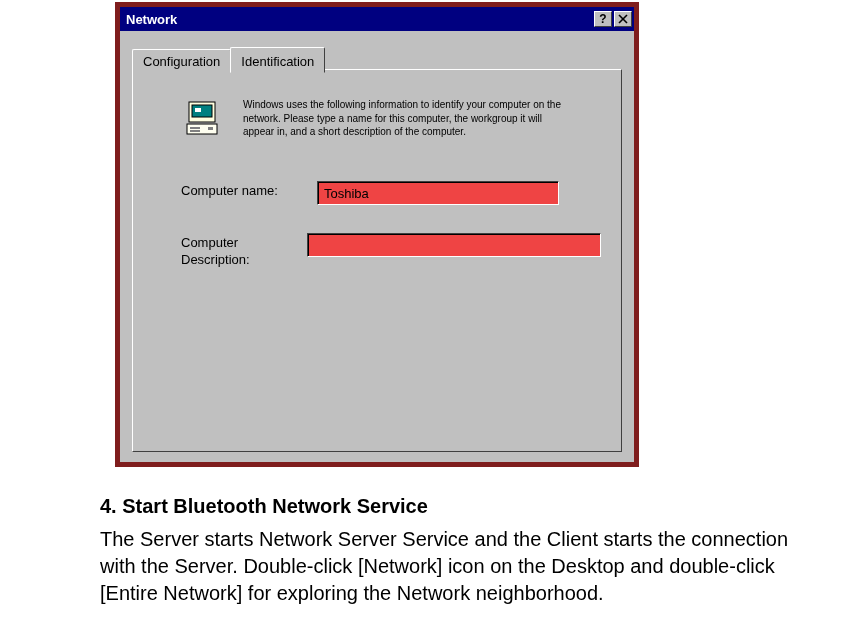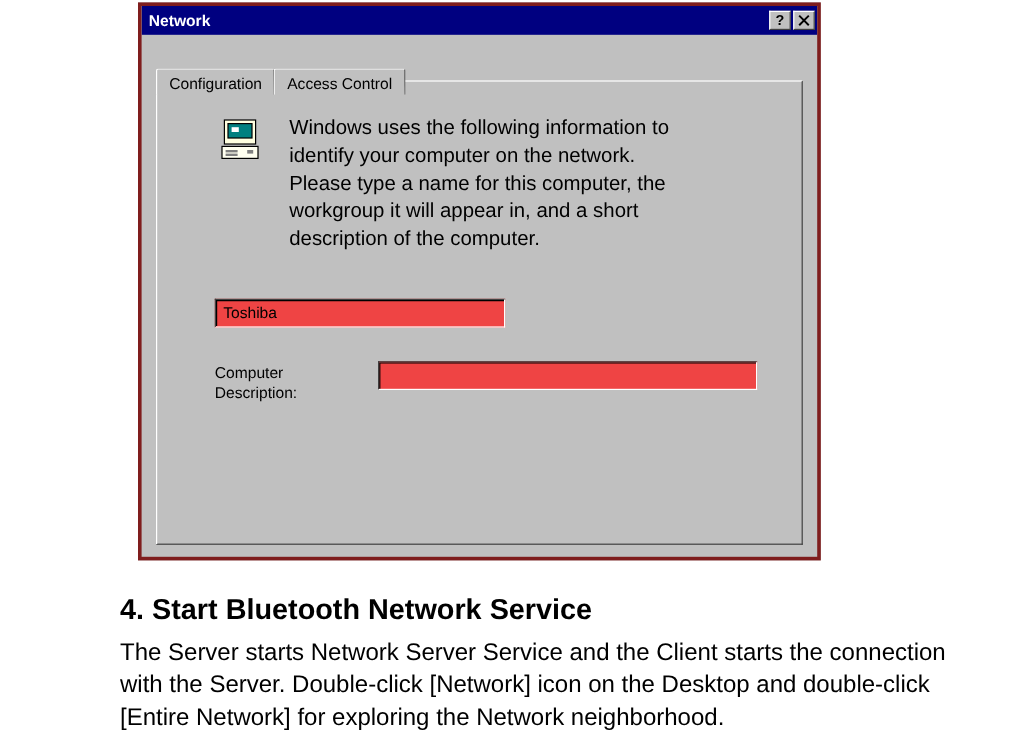--- a/index.html
+++ b/index.html
@@ -14,24 +14,24 @@
     height: 630px;
   }
   .page {
     padding: 0;
   }
   .dialog-wrap {
     padding-left: 115px;
     padding-top: 2px;
   }
   .dialog {
-    width: 569px;
+    width: 524px;
     height: 465px;
     background: #c0c0c0;
-    border: 3px solid #7f1d1d;
+    border: 5px solid #7f1d1d;
     position: relative;
     overflow: hidden;
   }
   .titlebar {
     background: #000080;
     color: #fff;
     height: 24px;
     display: flex;
     align-items: center;
     padding: 0 2px 0 6px;
@@ -56,21 +56,21 @@
     justify-content: center;
     color: #000;
     font-weight: bold;
     font-size: 12px;
     line-height: 1;
     font-family: "Arial", sans-serif;
   }
   .tbtn svg { display:block; }
   .tab-strip {
     position: absolute;
-    top: 48px;
+    top: 38px;
     left: 12px;
     display: flex;
     align-items: flex-end;
     z-index: 3;
   }
   .tab {
     background: #c0c0c0;
     border-top: 1px solid #fff;
     border-left: 1px solid #fff;
     border-right: 1px solid #404040;
@@ -112,21 +112,21 @@
     align-items: flex-start;
     gap: 20px;
     margin-bottom: 38px;
     padding-left: 30px;
   }
   .pc-icon {
     flex: 0 0 auto;
     margin-top: 2px;
   }
   .intro-text {
-    font-size: 17px;
+    font-size: 10px;
     line-height: 1.35;
     max-width: 320px;
   }
   .field-row {
     display: flex;
     align-items: flex-start;
     margin-bottom: 28px;
     padding-left: 28px;
   }
   .field-label {
@@ -151,21 +151,21 @@
     font-family: Arial, sans-serif;
     outline: none;
   }
   .text-input.wide {
     width: 316px;
   }
   .doc-section {
     padding: 28px 14px 0 100px;
   }
   .doc-heading {
-    font-size: 24px;
+    font-size: 20px;
     font-weight: bold;
     margin: 0 0 8px 0;
     font-family: Arial, sans-serif;
   }
   .doc-para {
     font-size: 20px;
     line-height: 1.35;
     margin: 0;
     max-width: 720px;
   }
@@ -188,22 +188,22 @@
             <line x1="1" y1="1" x2="9" y2="9" stroke="#000" stroke-width="1.6"></line>
             <line x1="9" y1="1" x2="1" y2="9" stroke="#000" stroke-width="1.6"></line>
           </svg>
         </div>
       </div>
 
       <div class="tab-strip">
         <div class="tab inactive">
           <span>Configuration</span>
         </div>
-        <div class="tab inactive">
-          <span>Access Control</span>
+        <div class="tab active">
+          <span>Identification</span>
         </div>
       </div>
 
       <div class="panel">
 
         <div class="intro-row">
           <div class="pc-icon">
             <svg width="40" height="40" viewBox="0 0 40 40">
 
               <rect x="6" y="2" width="26" height="20" fill="#ffffe0" stroke="#000" stroke-width="1"></rect>
@@ -213,20 +213,21 @@
               <rect x="4" y="24" width="30" height="10" fill="#fffff0" stroke="#000" stroke-width="1"></rect>
               <rect x="7" y="27" width="10" height="2" fill="#808080"></rect>
               <rect x="7" y="30" width="10" height="2" fill="#808080"></rect>
               <rect x="25" y="27" width="5" height="3" fill="#808080"></rect>
             </svg>
           </div>
           <div class="intro-text">Windows uses the following information to identify your computer on the network.  Please type a name for this computer, the workgroup it will appear in, and a short description of the computer.</div>
         </div>
 
         <div class="field-row">
+          <div class="field-label">Computer name:</div>
           <input class="text-input" type="text" value="Toshiba" style="">
         </div>
 
 
         <div class="field-row">
           <div class="field-label multi">
             <span>Computer<br>Description:</span>
           </div>
           <input class="text-input wide" type="text" style="">
         </div>

